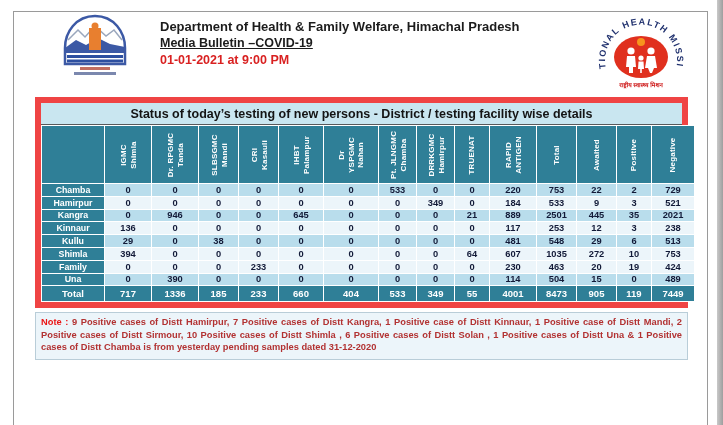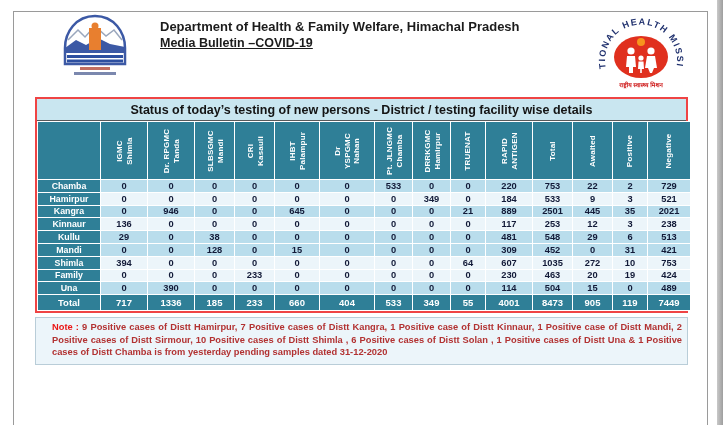--- a/index.html
+++ b/index.html
@@ -17,21 +17,21 @@
   }
   
   .hp-logo{position:absolute;left:58px;top:14px;width:74px;height:70px;}
   .nhm-logo{position:absolute;left:594px;top:7px;width:94px;height:94px;}
   .header-center{position:absolute;left:160px;top:18px;width:410px;text-align:left;}
   .dept-title{font-size:13px;font-weight:bold;color:#1c1c1c;line-height:17px;}
   .bulletin-title{font-size:12.5px;font-weight:bold;color:#1c1c1c;text-decoration:underline;line-height:17px;}
   .bulletin-date{font-size:12.5px;font-weight:bold;color:#d92121;line-height:17px;}
   
   .content{position:absolute;left:35px;top:97px;width:653px;}
-  .table-wrap{border:2px solid #ef4444;}
+  .table-wrap{border:6px solid #ef4444;}
   .title-bar{
     background:#c9e6f0;border-bottom:1px solid #58595b;
     font-size:12.5px;font-weight:bold;color:#141414;
     text-align:center;padding:4px 0 3px 0;
   }
   table{border-collapse:collapse;table-layout:fixed;width:653px;}
   th,td{border:1px solid #ffffff;padding:0;margin:0;overflow:hidden;}
   thead th{position:relative;height:57px;background:#2f7f97;}
   .rot{
     position:absolute;left:50%;top:50%;
@@ -48,21 +48,21 @@
   }
   tr.r0 td{background:#ecf5fa;}
   tr.r1 td{background:#b9ddec;}
   tfoot th,tfoot td{
     background:#2f7f97;color:#ffffff;font-size:9.5px;font-weight:bold;
     text-align:center;height:15px;
   }
   
   .note-box{
     margin-top:4px;border:1px solid #b9cdd8;background:#ecf5fa;
-    padding:3px 5px 5px 16px;
+    padding:3px 5px 5px 5px;
     font-size:9.3px;font-weight:bold;line-height:12.5px;color:#b23232;
     text-align:justify;
   }
   .note-label{color:#ea1515;}
 </style>
 </head>
 <body>
 
 <div class="frame"></div>
 
@@ -94,20 +94,21 @@
   <path d="M53 49 L61 49 L63 61 L51 61 Z" fill="#ffffff"></path>
   <path d="M54 61 L56 66 L58 66 L60 61 Z" fill="#ffffff"></path>
   <circle cx="47" cy="51" r="2.6" fill="#ffffff"></circle>
   <path d="M44.5 54.5 L49.5 54.5 L50 62 L47.8 62 L47.8 66 L46.2 66 L46.2 62 L44 62 Z" fill="#ffffff"></path>
   <text id="nhm-sub-text" x="47" y="80" text-anchor="middle" font-size="6" font-weight="bold" fill="#cc1111">राष्ट्रीय स्वास्थ्य मिशन</text>
 </svg>
 
 <div class="header-center">
   <div class="dept-title">Department of Health &amp; Family Welfare, Himachal Pradesh</div>
   <div class="bulletin-title">Media Bulletin –COVID-19</div>
+  <div class="bulletin-date">01-01-2021 at 9:00 PM</div>
 </div>
 
 <div class="content">
   <div class="table-wrap">
     <div class="title-bar">Status of today’s testing of new persons - District / testing facility wise details</div>
     <table>
       <colgroup>
         <col style="width:63px">
           <col style="width:47px">
           <col style="width:47px">
@@ -260,37 +261,20 @@
             <td>0</td>
             <td>0</td>
             <td>0</td>
             <td>0</td>
             <td>481</td>
             <td>548</td>
             <td>29</td>
             <td>6</td>
             <td>513</td>
           </tr>
-          <tr class="r1">
-            <th>Mandi</th>
-            <td>0</td>
-            <td>0</td>
-            <td>128</td>
-            <td>0</td>
-            <td>15</td>
-            <td>0</td>
-            <td>0</td>
-            <td>0</td>
-            <td>0</td>
-            <td>309</td>
-            <td>452</td>
-            <td>0</td>
-            <td>31</td>
-            <td>421</td>
-          </tr>
           <tr class="r0">
             <th>Shimla</th>
             <td>394</td>
             <td>0</td>
             <td>0</td>
             <td>0</td>
             <td>0</td>
             <td>0</td>
             <td>0</td>
             <td>0</td>

